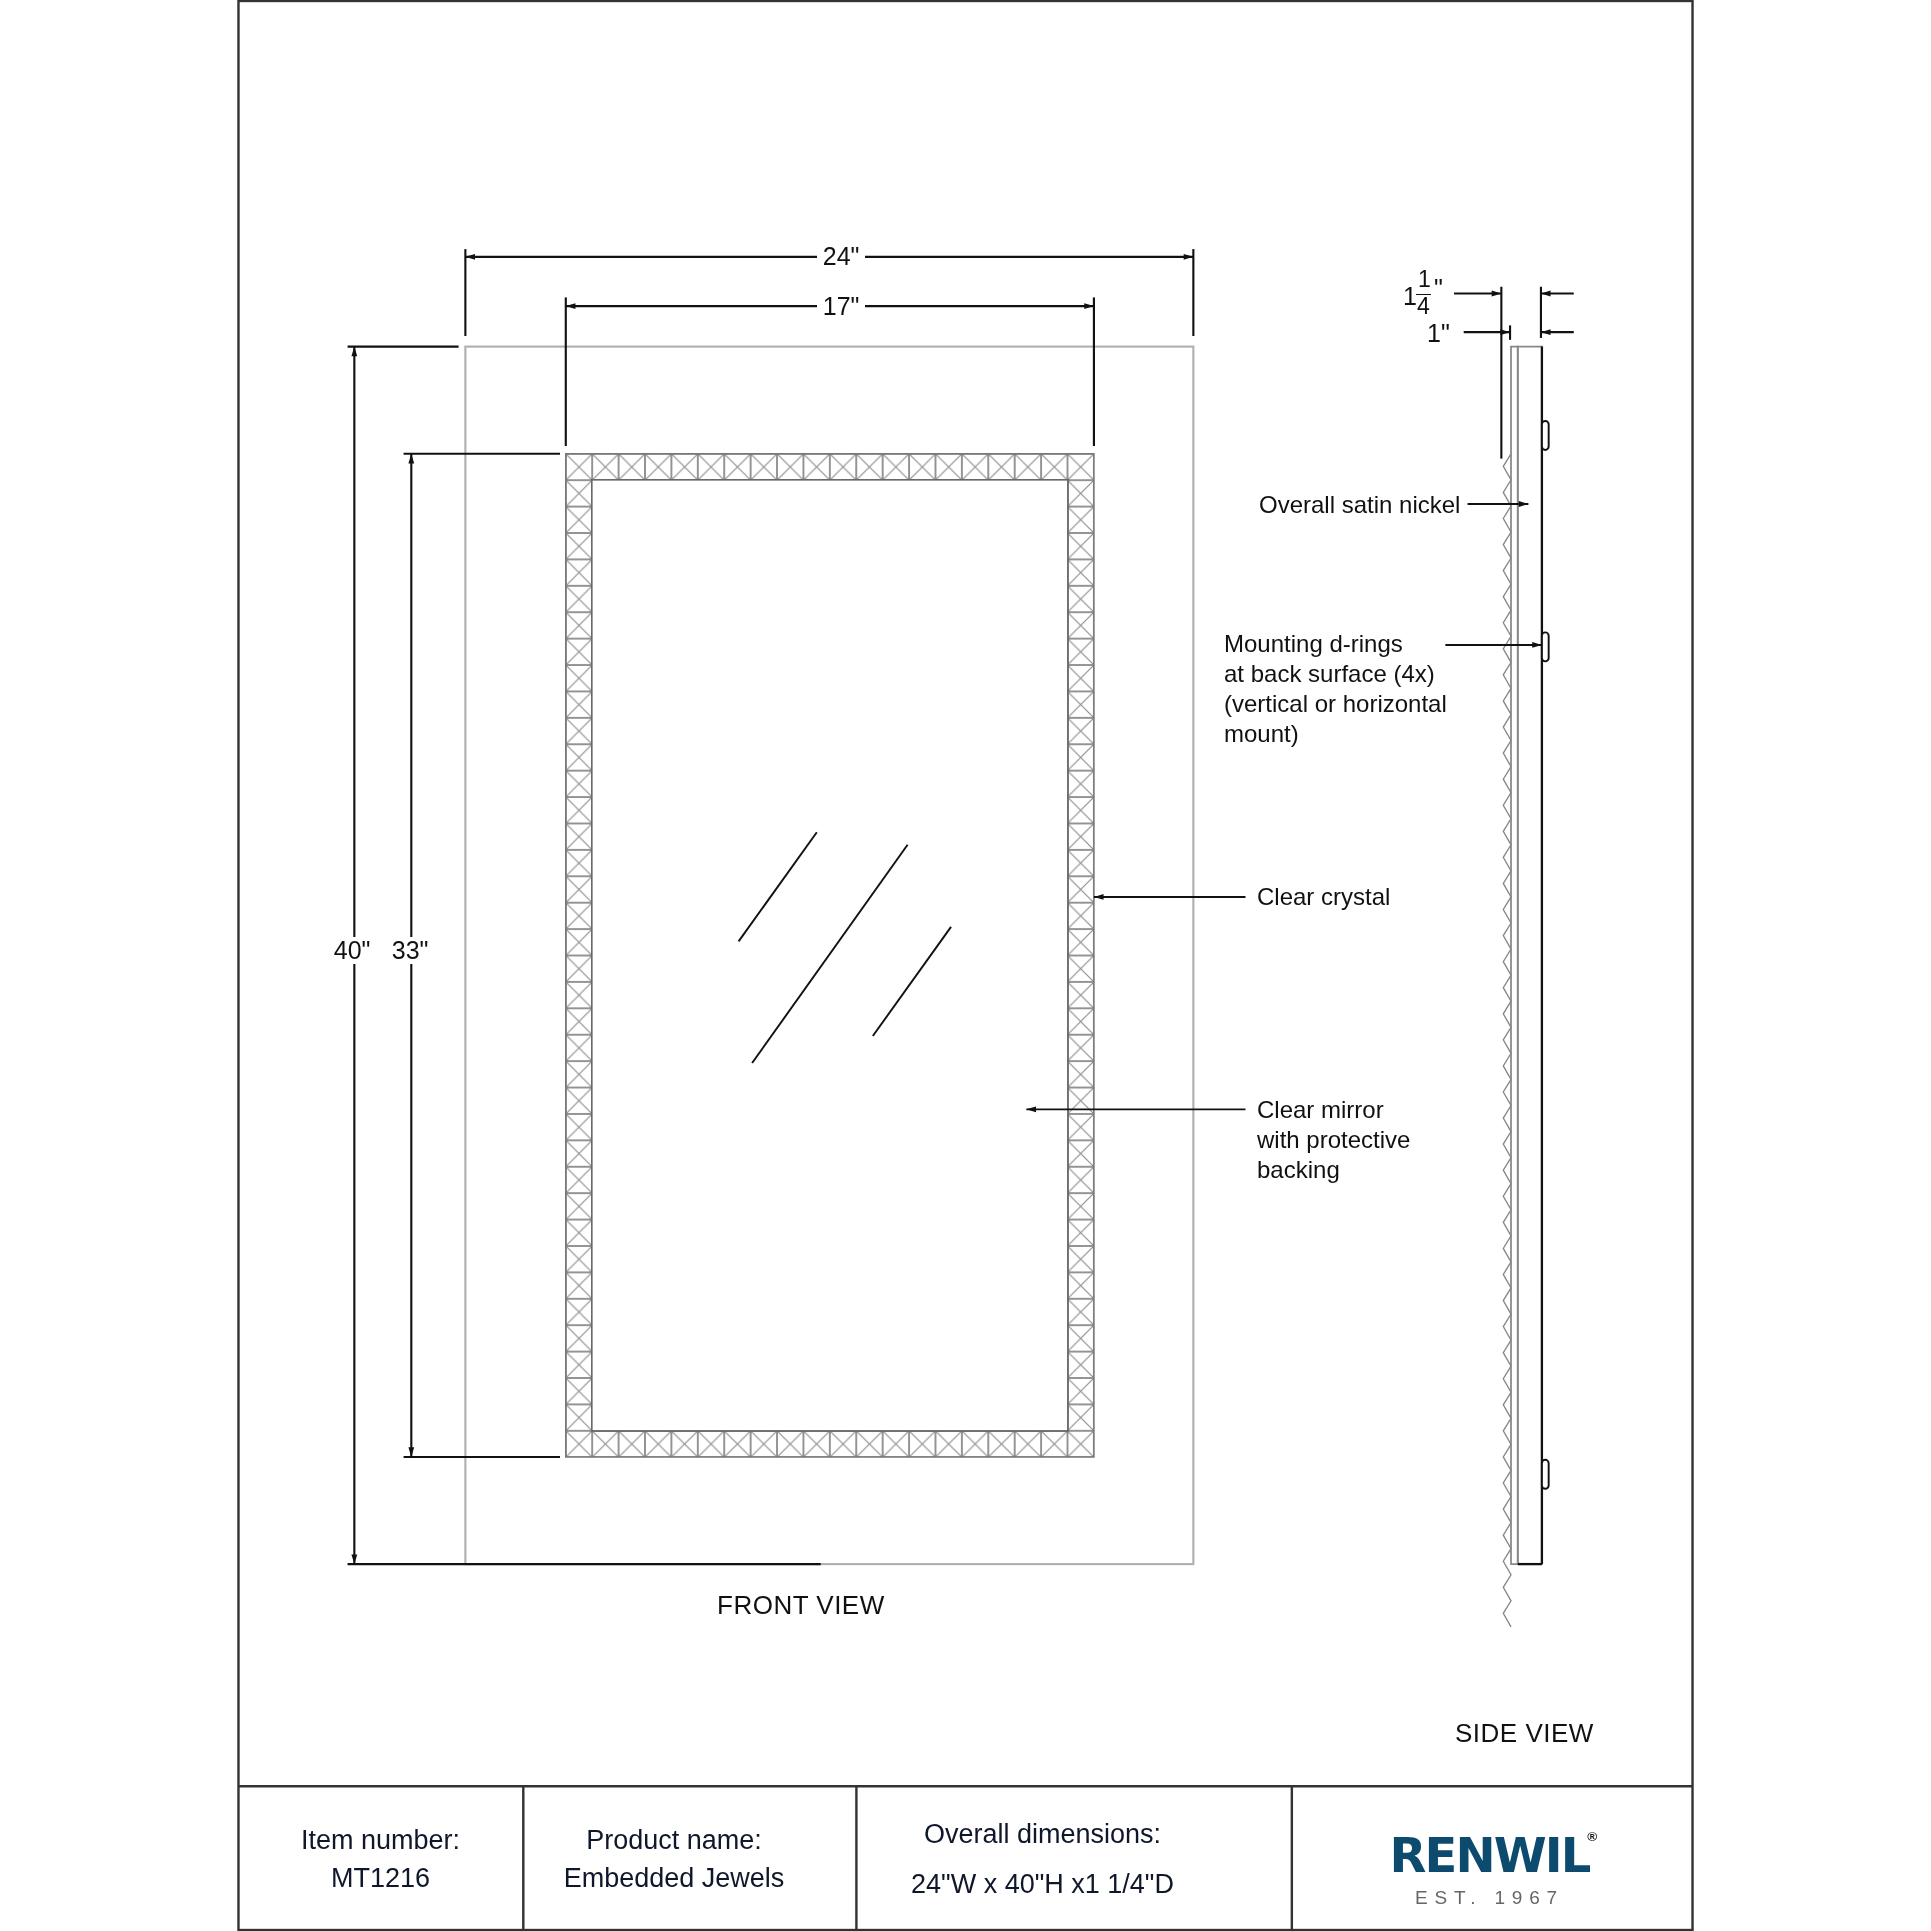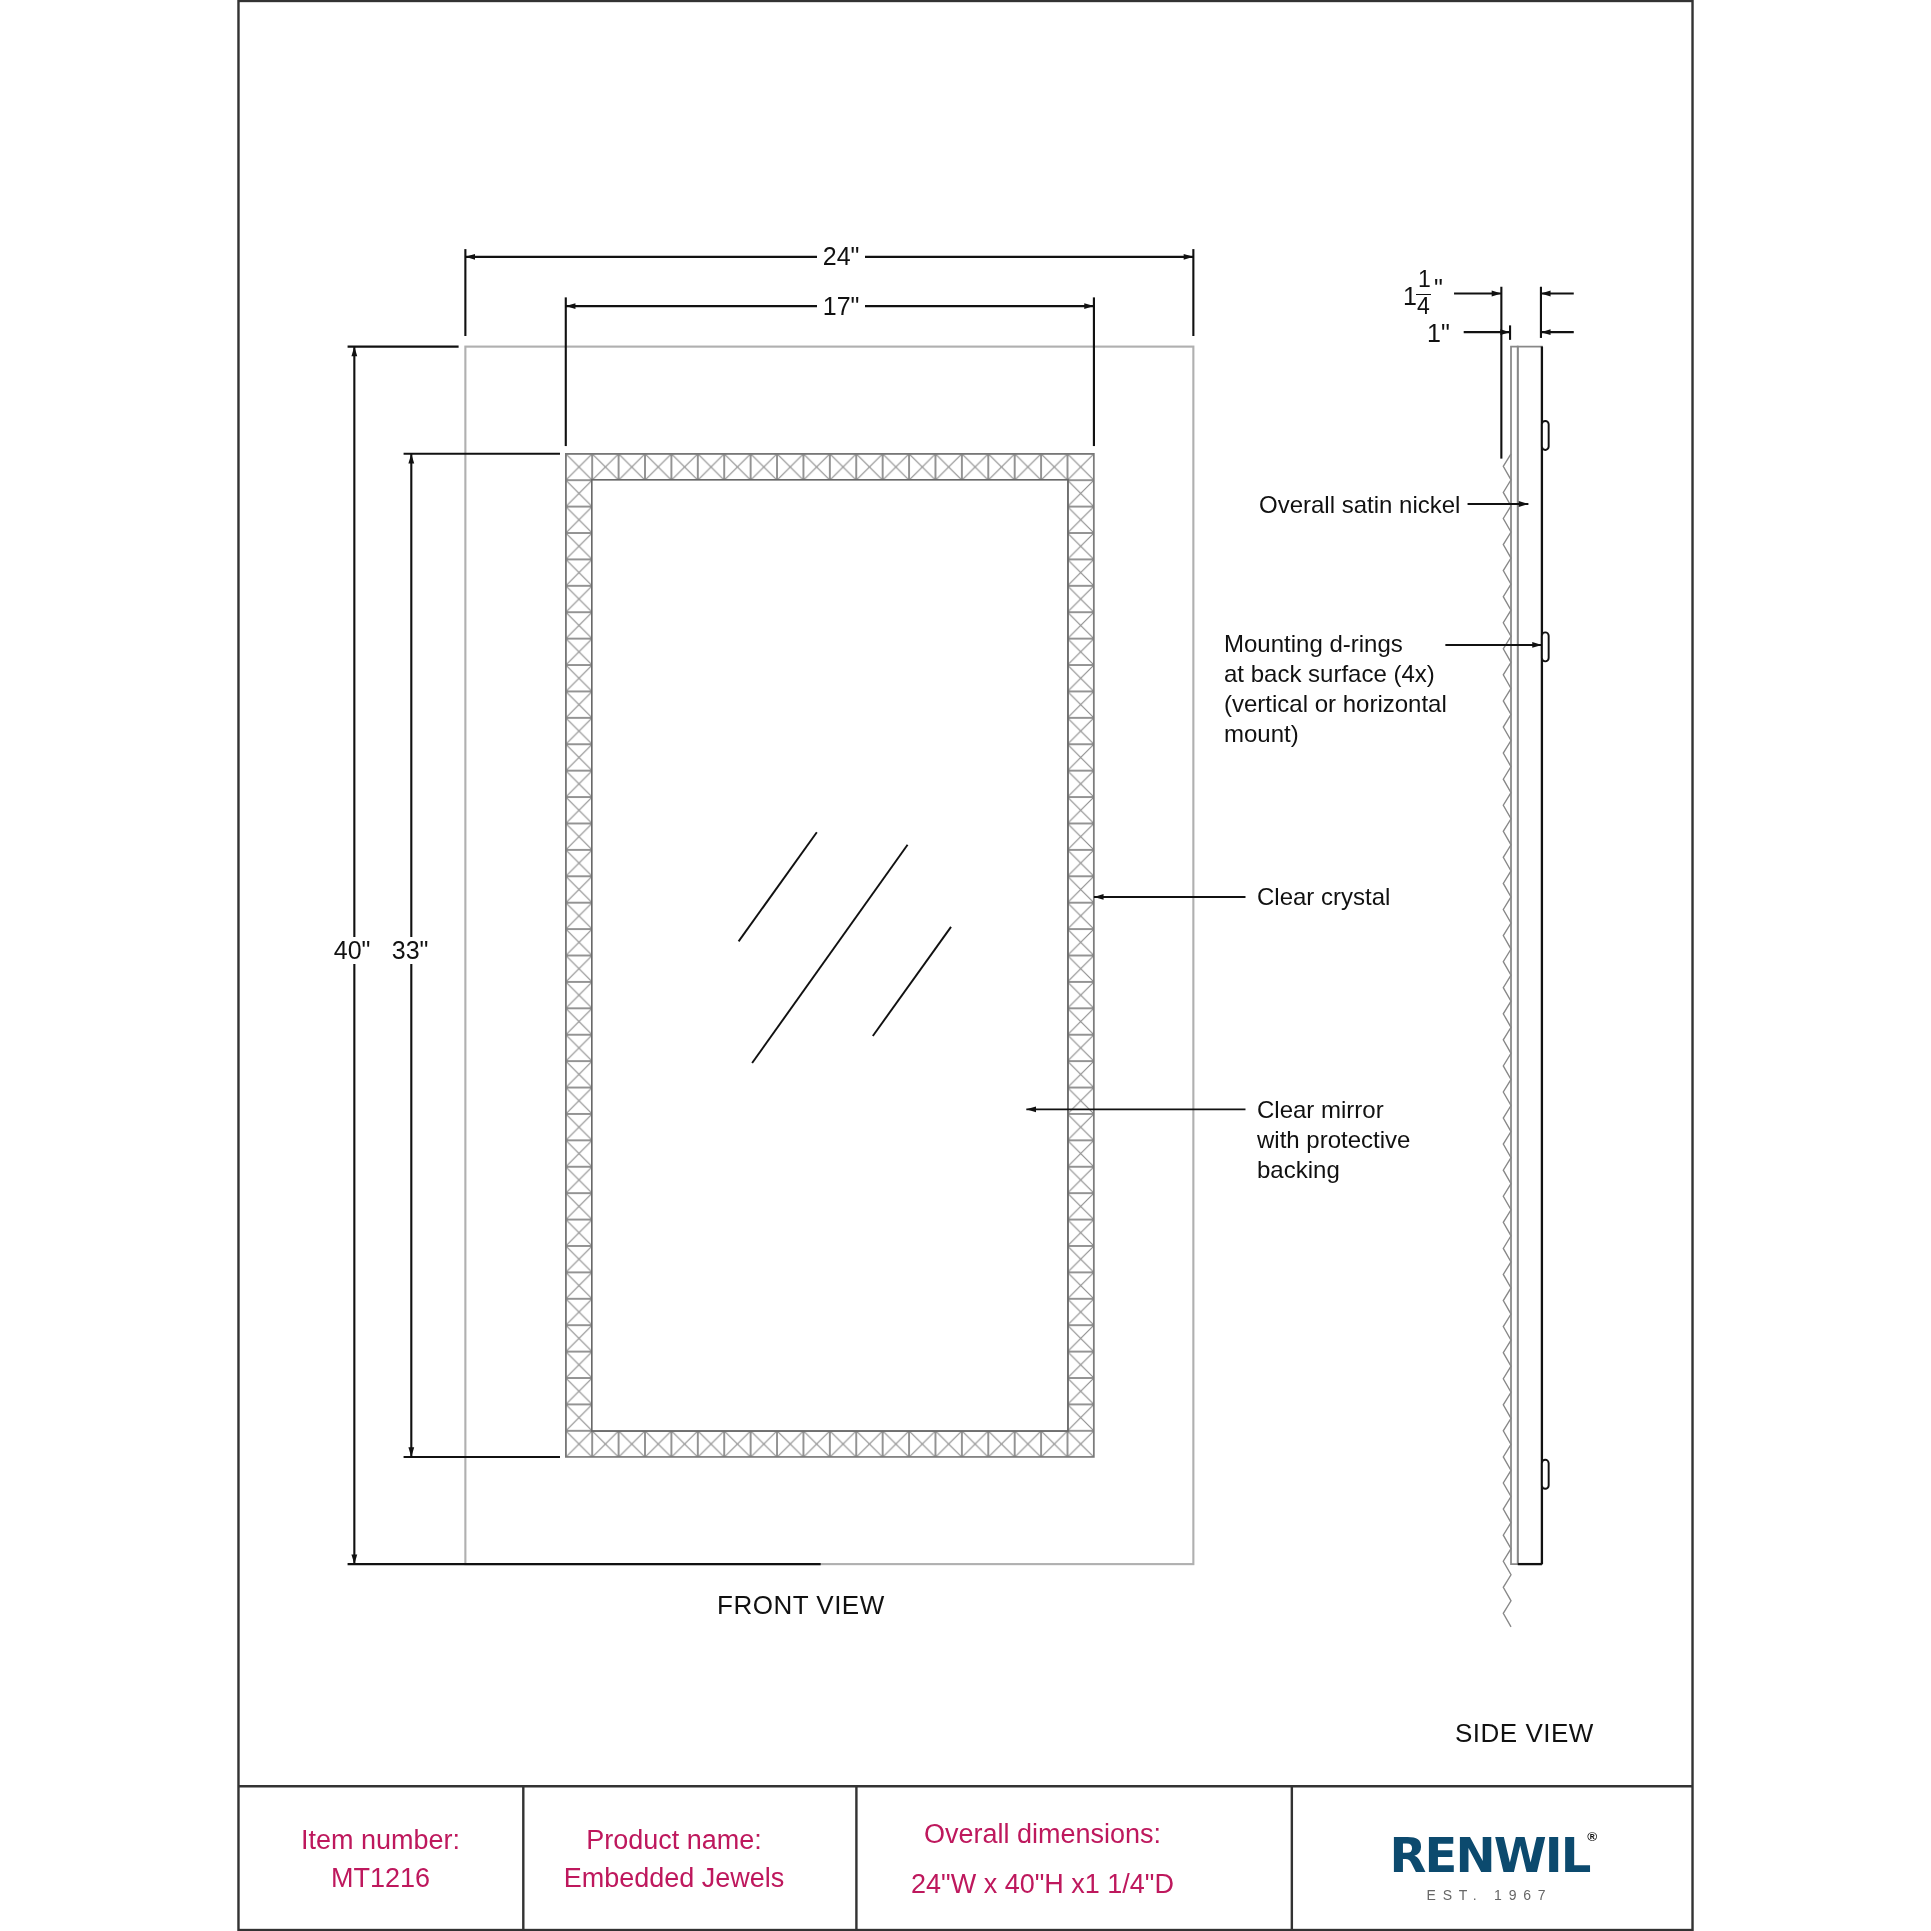--- a/index.html
+++ b/index.html
@@ -1,25 +1,25 @@
 <!DOCTYPE html>
 <html><head>
 <meta charset="utf-8">
 <style>
   html, body { margin:0; padding:0; background:#ffffff; }
   body { width:1931px; height:1931px; position:relative; overflow:hidden; font-family:"Liberation Sans", sans-serif; color:#111; }
   svg.drawing { position:absolute; left:0; top:0; width:1931px; height:1931px; }
   .lbl { position:absolute; font-size:24px; line-height:30px; color:#111; white-space:nowrap; }
   .dimtxt { position:absolute; font-size:25px; line-height:27px; color:#111; background:#fff; padding:0 5.8px; white-space:nowrap; }
   .view-title { position:absolute; font-size:26px; letter-spacing:0.5px; color:#111; }
-  .tb-cell { position:absolute; top:1787px; height:144px; display:flex; flex-direction:column; align-items:center; justify-content:center; font-size:27px; line-height:38px; text-align:center; color:#be185d; }
+  .tb-cell { position:absolute; top:1787px; height:144px; display:flex; flex-direction:column; align-items:center; justify-content:center; font-size:27px; line-height:38px; text-align:center; color:#0f172a; }
   .logo { position:absolute; left:1369px; top:1825px; width:241px; text-align:center; }
   .logo-word { font-family:"DejaVu Sans", sans-serif; font-weight:bold; font-size:48px; letter-spacing:-1.9px; line-height:60px; color:#0c4a6e; }
   .logo-reg { position:absolute; right:-7.7px; top:3.9px; font-size:13.5px; font-weight:bold; }
-  .logo-est { font-size:14px; letter-spacing:6.8px; color:#666; margin-top:1.9px; }
+  .logo-est { font-size:19px; letter-spacing:6.8px; color:#666; margin-top:1.9px; }
   .frac { position:absolute; font-size:25px; color:#111; }
 </style>
 </head>
 <body>
 
 <svg class="drawing" viewBox="0 0 2000 2000" xmlns="http://www.w3.org/2000/svg">
   <defs>
     <pattern id="jewel" x="586" y="470" width="27.35" height="27.35" patternUnits="userSpaceOnUse">
       <rect x="0" y="0" width="27.35" height="27.35" fill="#fff" stroke="#777" stroke-width="1.6"></rect>
       <line x1="0" y1="0" x2="27.35" y2="27.35" stroke="#888" stroke-width="1.1"></line>

